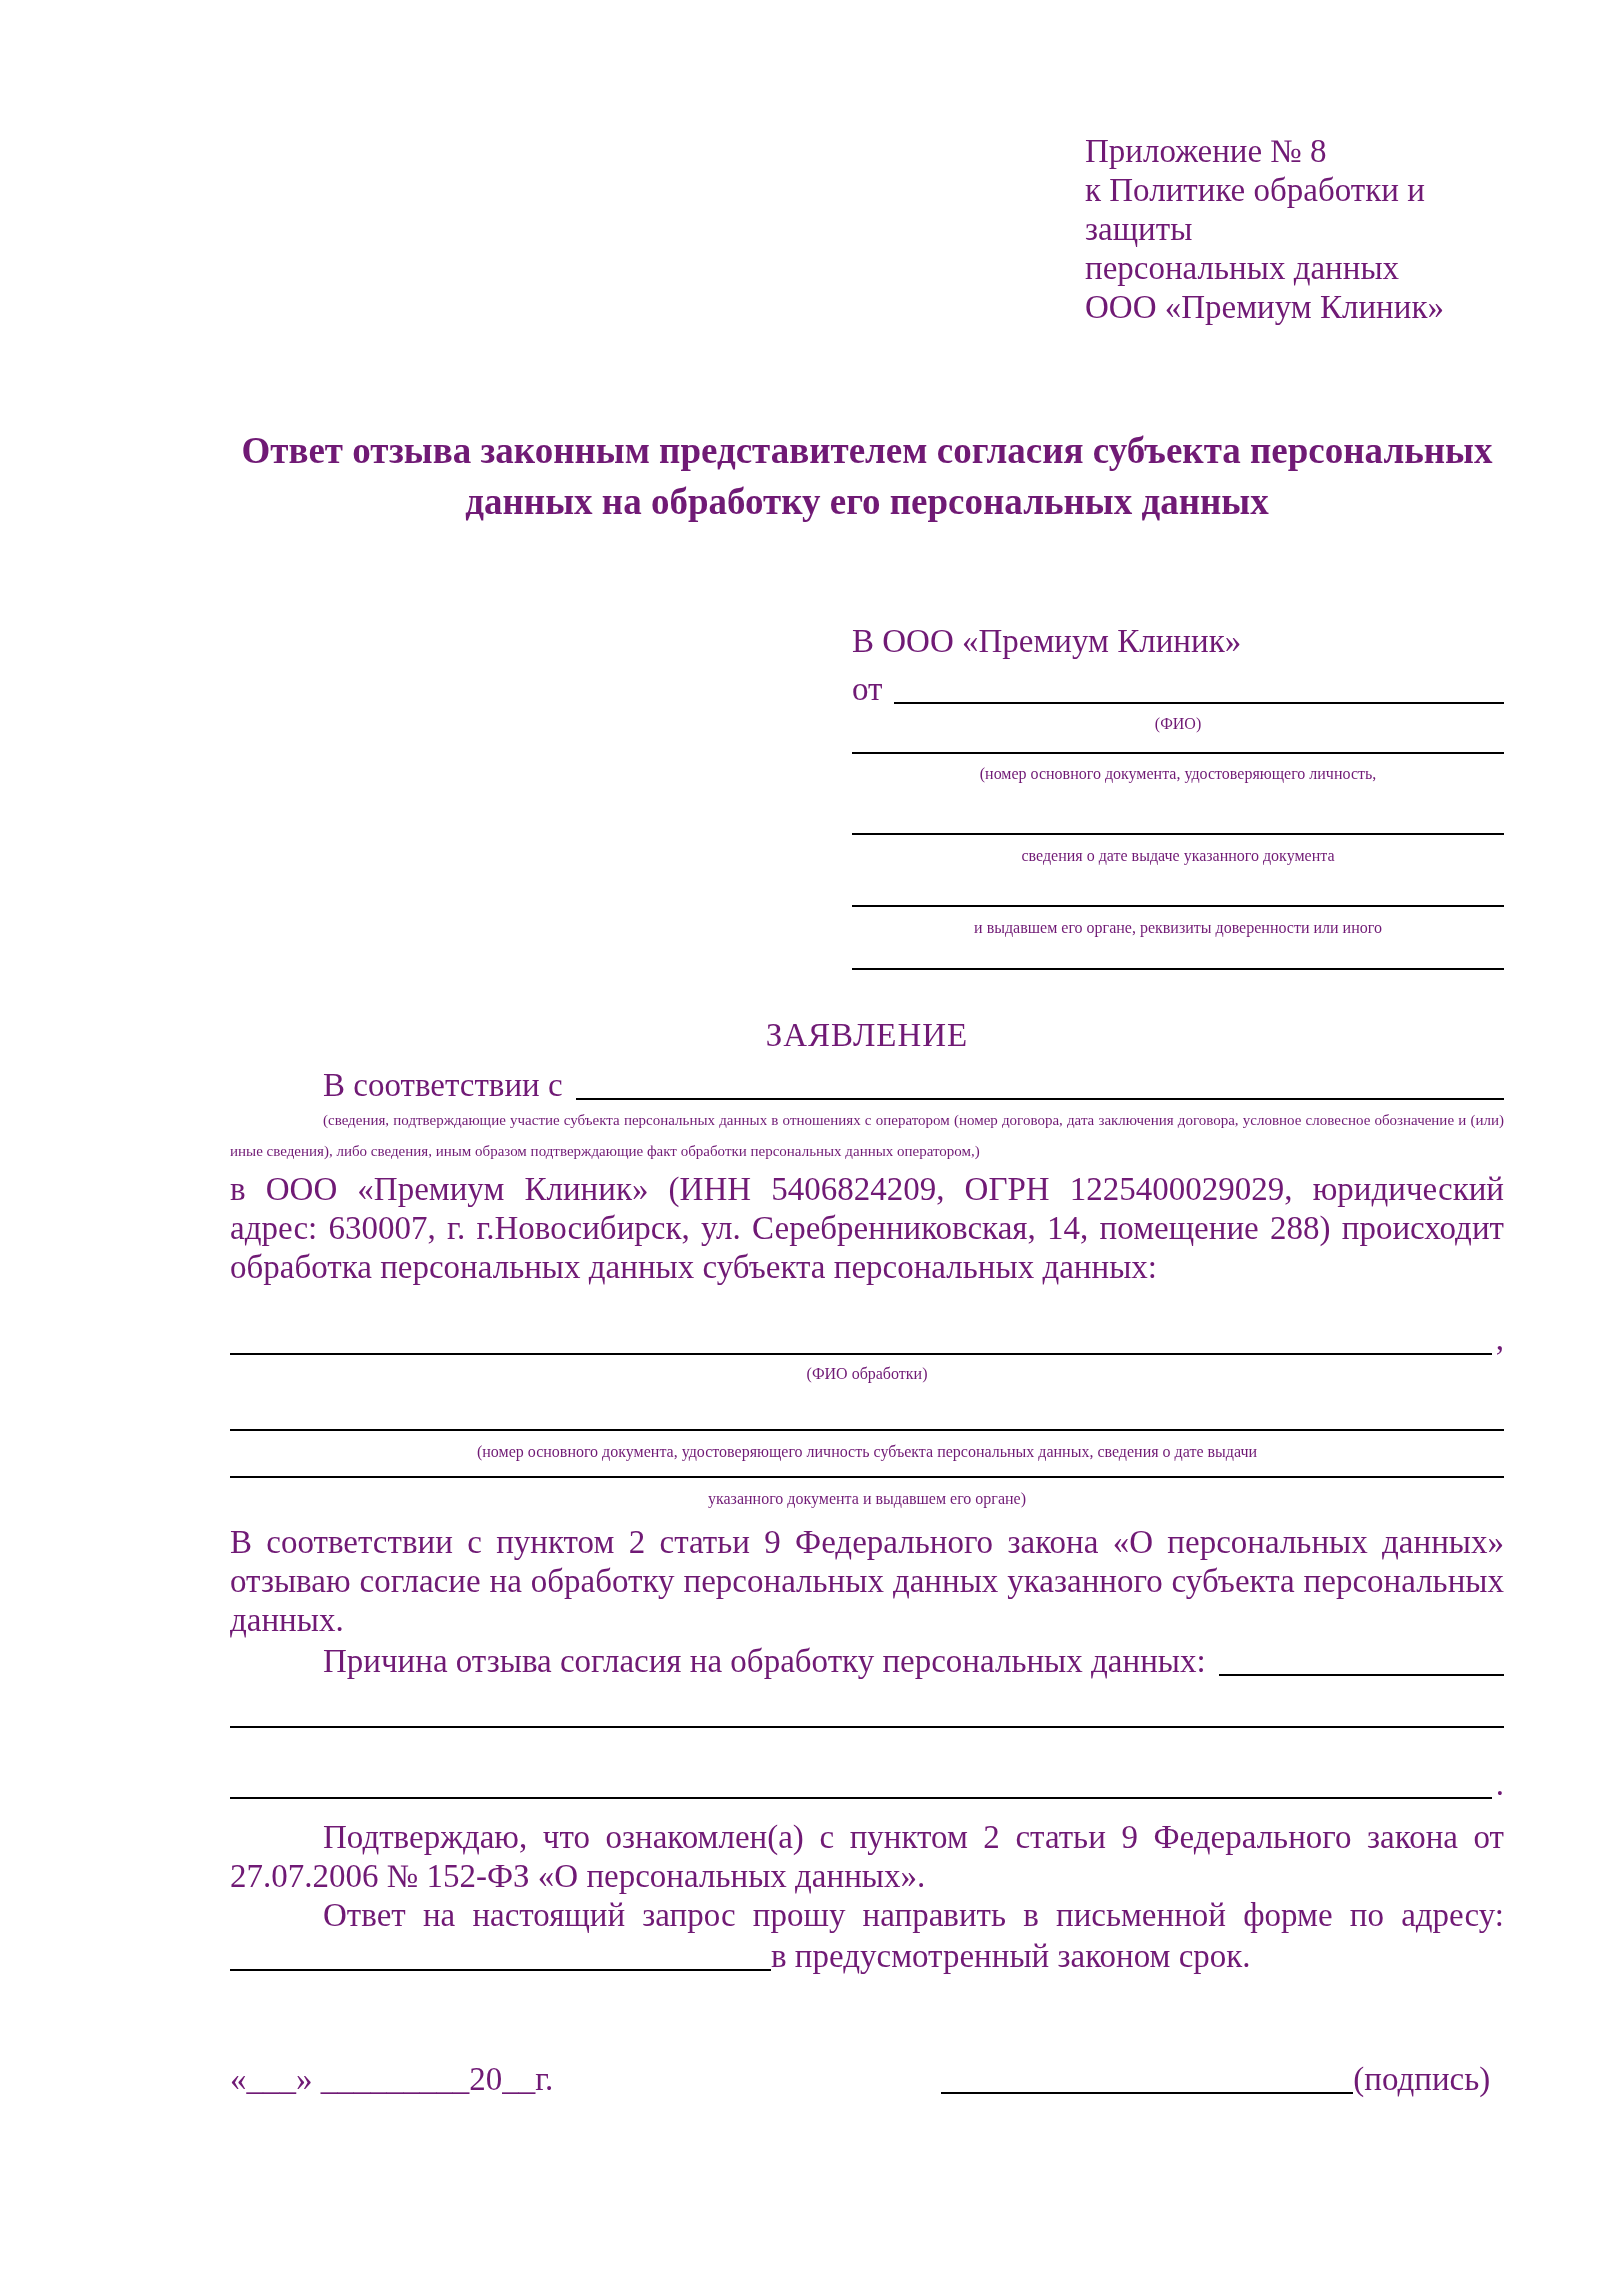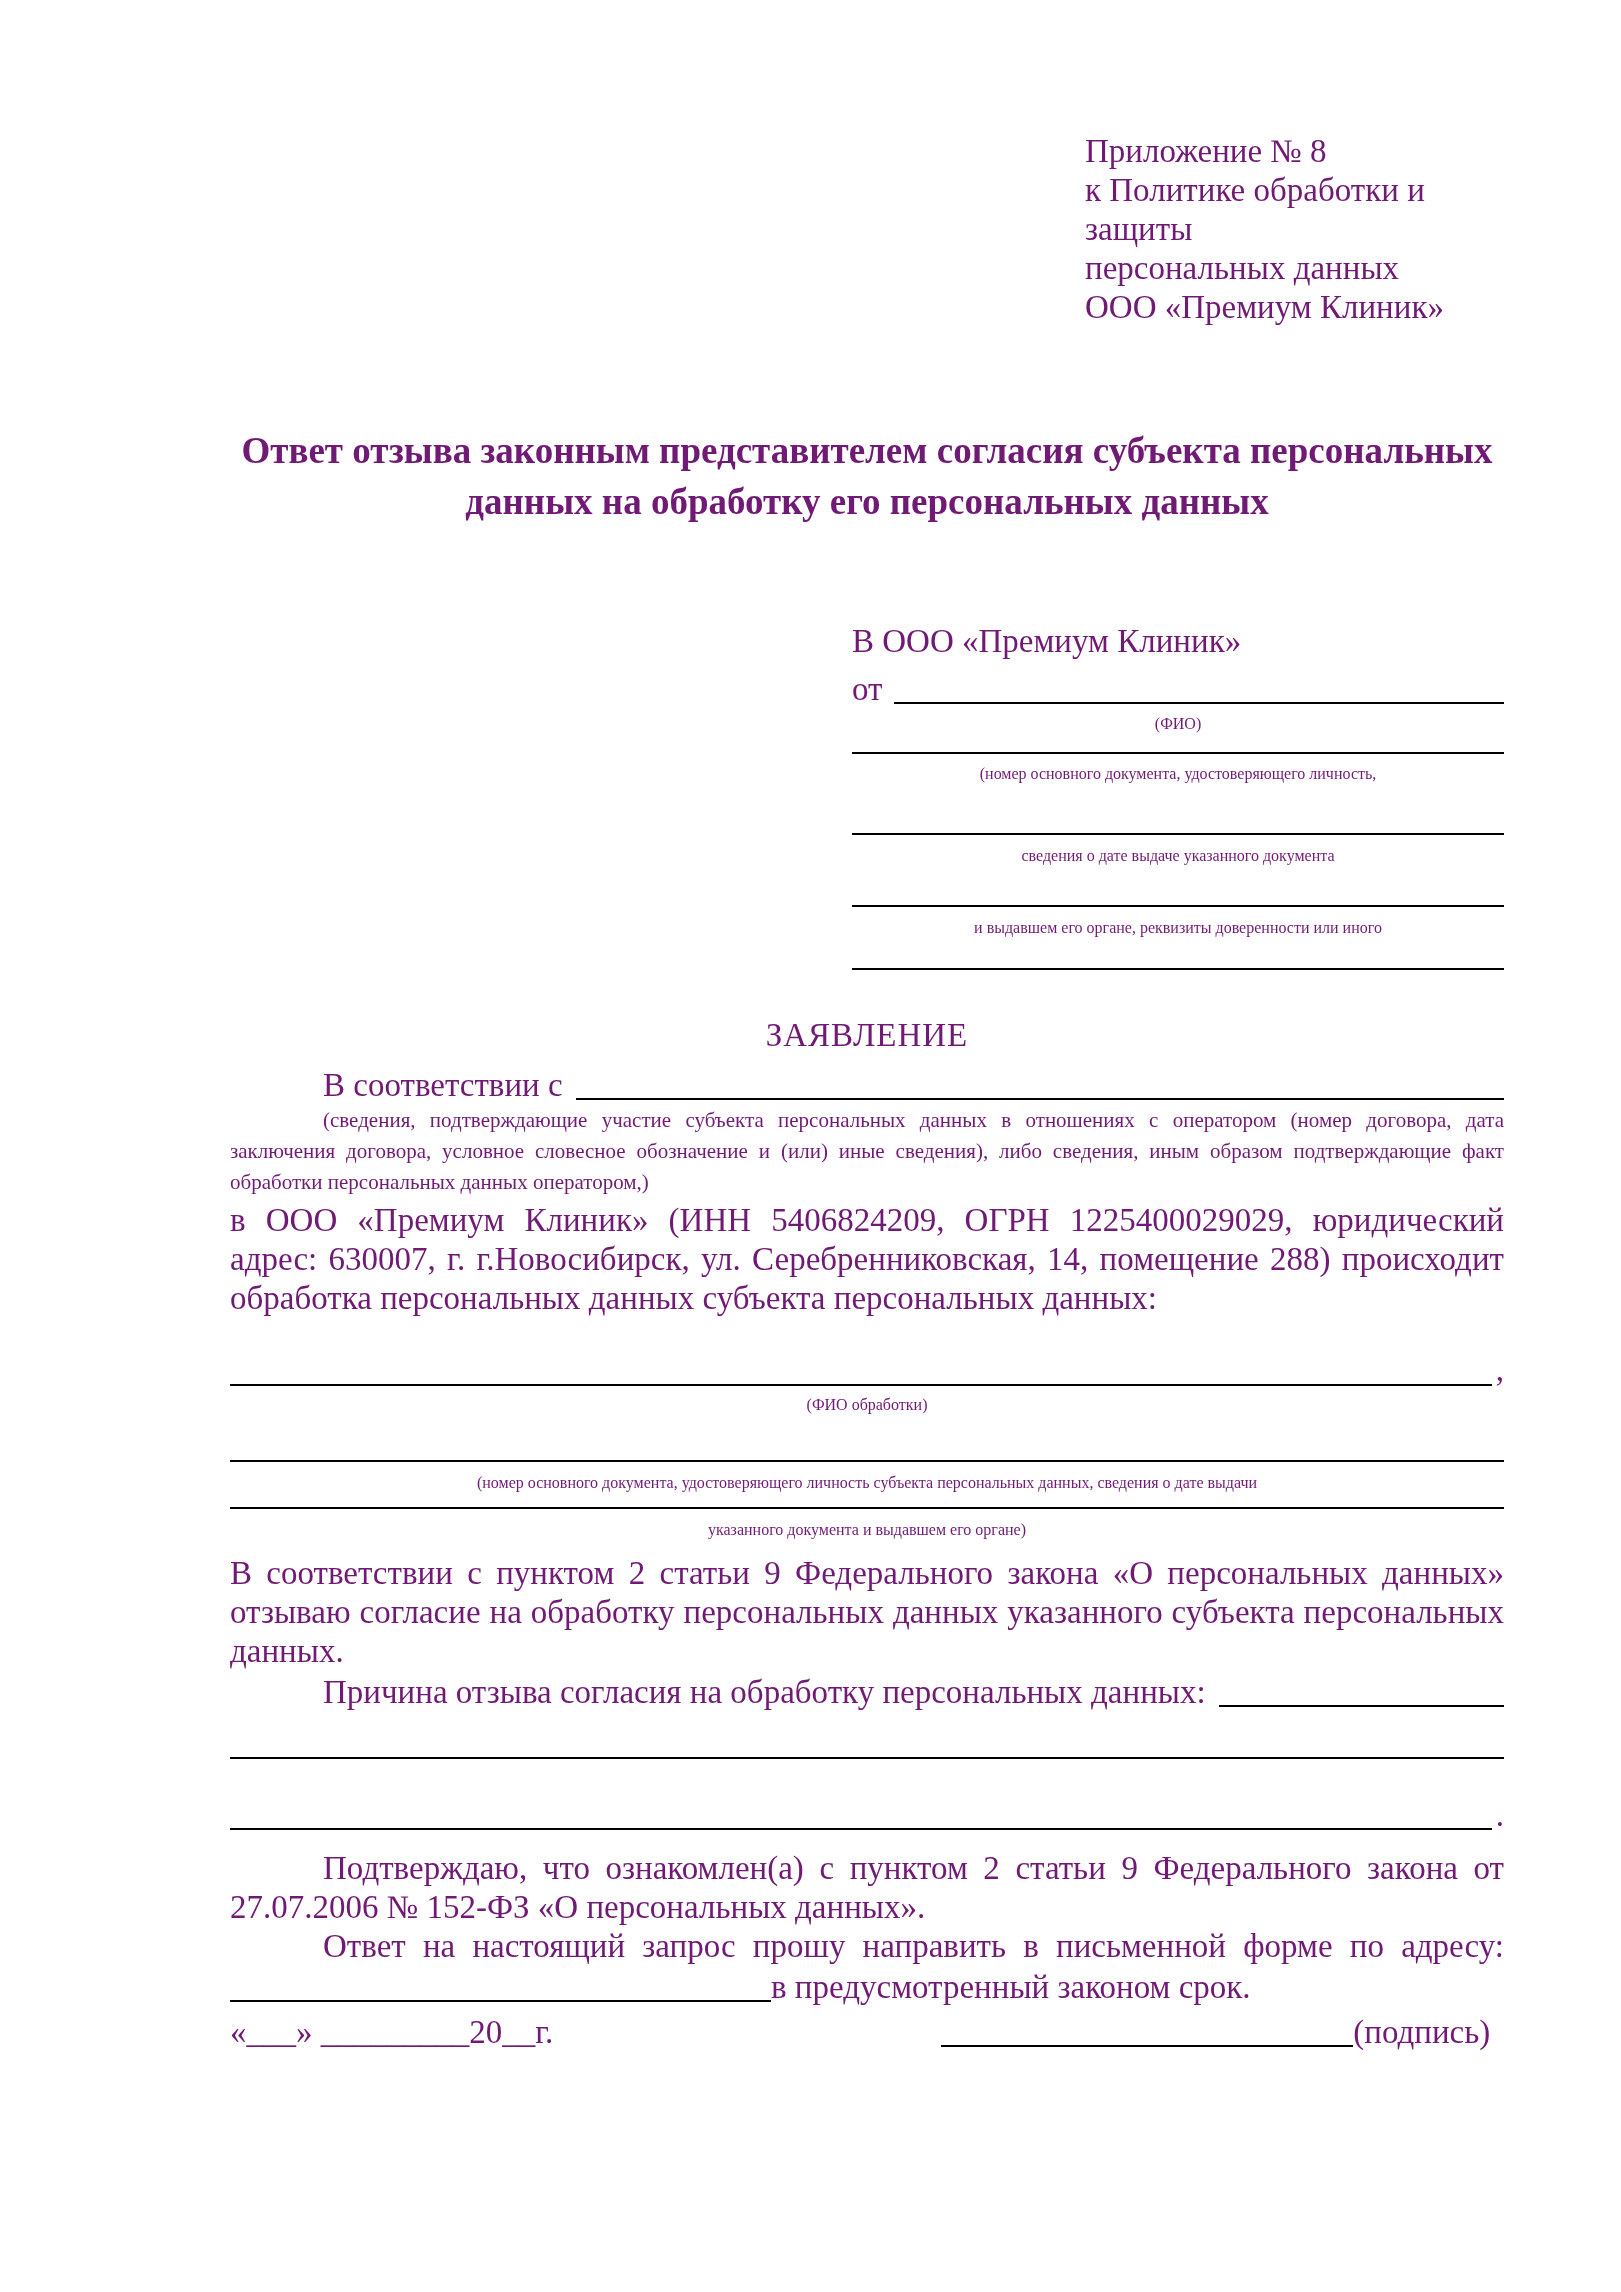--- a/index.html
+++ b/index.html
@@ -90,21 +90,21 @@
     line-height: 41px;
     letter-spacing: 1px;
   }
   .accordance-row {
     margin-top: 7.8px;
     height: 41px;
     padding-left: 93px;
   }
   .accordance-row .acc-label { padding-right: 13.7px; white-space: nowrap; }
   .small-para {
-    font-size: 21px;
+    font-size: 15px;
     line-height: 31px;
     text-align: justify;
     text-indent: 93px;
   }
   .operator-para {
     margin-top: 3.9px;
   }
   .subject-row {
     margin-top: 33px;
     height: 39px;
@@ -138,23 +138,24 @@
   }
   .reply-row .reply-fill {
     width: 541px;
     flex: 0 0 auto;
     border-bottom: 2.9px solid #000;
     margin-bottom: 4.9px;
   }
   .reply-row .reply-tail { white-space: nowrap; }
   
   .footer-row {
+    margin-top: 84px;
     height: 45px;
     display: flex;
-    align-items: flex-end;
+    align-items: flex-start;
   }
   .footer-row .date { white-space: nowrap; }
   .sig-group {
     margin-left: auto;
     margin-right: 13.7px;
     display: flex;
     align-items: flex-end;
   }
   .sig-group .sig-line {
     width: 412px;

